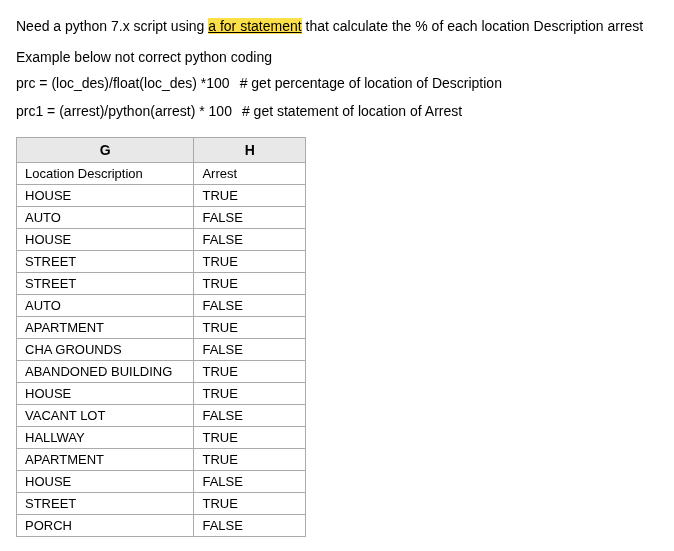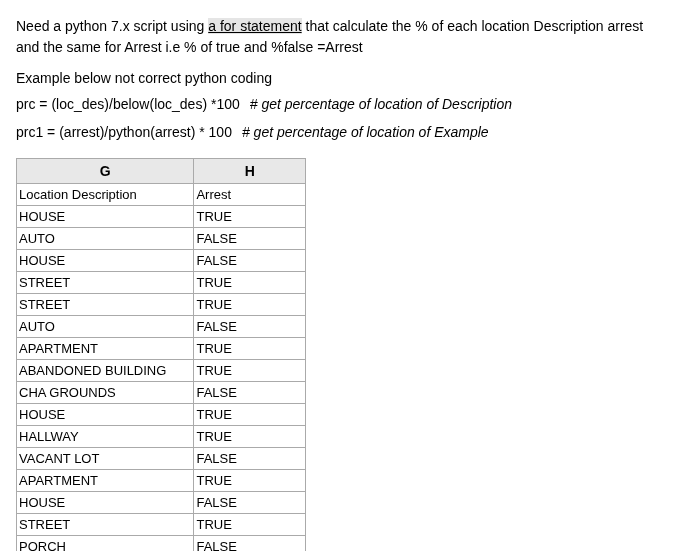--- a/index.html
+++ b/index.html
@@ -14,58 +14,57 @@
       color: #000;
       padding: 16px;
       width: 674px;
       min-height: 551px;
     }
     .intro-text {
       line-height: 1.5;
       margin-bottom: 10px;
     }
     .highlight {
-      background-color: #e5e5e5;
+      background-color: #fde047;
       text-decoration: underline;
     }
     .example-text {
       margin-bottom: 4px;
       line-height: 1.5;
     }
     .code-line {
       font-family: Arial, sans-serif;
       margin-bottom: 6px;
       line-height: 1.6;
     }
     .underline-dotted {
       text-decoration-style: dotted;
     }
     .code-comment {
       color: #000;
       margin-left: 10px;
-      font-style: italic;
     }
     .table-container {
       margin-top: 14px;
     }
     table {
       border-collapse: collapse;
       width: 290px;
     }
     th {
       background: #e8e8e8;
       border: 1px solid #aaa;
       padding: 4px 20px;
       text-align: center;
       font-weight: normal;
       font-size: 14px;
     }
     td {
       border: 1px solid #aaa;
-      padding: 3px 2px;
+      padding: 3px 8px;
       font-size: 13px;
       margin-left: 25px;
     }
     td.arrest-col {
       text-align: left;
       width: 110px;
     }
     td.location-col {
       width: 175px;
     }
@@ -75,32 +74,31 @@
     .subheader-row td {
       font-weight: normal;
     }
   </style>
 </head>
 <body>
 
 <div>
   <p class="intro-text">
     <span>Need a python 7.x script using </span><span class="highlight">a for statement</span><span> that calculate the % of each location Description arrest</span><br>
-    <span>and the same for Arrest i.e % of true and %false =Arrest</span>
   </p>
 </div>
 
 <p class="example-text">Example below not correct python coding</p>
 
 <div class="code-line">
-  <span>prc = (</span><span class="underline-dotted">loc_des</span><span>)/below(</span><span class="underline-dotted">loc_des</span><span>) *100</span><span class="code-comment"># get percentage of location of Description</span>
+  <span>prc = (</span><span class="underline-dotted">loc_des</span><span>)/float(</span><span class="underline-dotted">loc_des</span><span>) *100</span><span class="code-comment"># get percentage of location of Description</span>
 </div>
 
 <div class="code-line">
-  <span>prc1 = (arrest)/python(arrest) * 100</span><span class="code-comment"># get percentage of location of Example</span>
+  <span>prc1 = (arrest)/python(arrest) * 100</span><span class="code-comment"># get statement of location of Arrest</span>
 </div>
 
 <div class="table-container">
   <table>
     <thead>
       <tr class="header-row">
         <th>G</th>
         <th>H</th>
       </tr>
       <tr class="subheader-row">
@@ -131,38 +129,38 @@
         </tr>
         <tr>
           <td class="location-col">AUTO</td>
           <td class="arrest-col">FALSE</td>
         </tr>
         <tr>
           <td class="location-col">APARTMENT</td>
           <td class="arrest-col">TRUE</td>
         </tr>
         <tr>
+          <td class="location-col">CHA GROUNDS</td>
+          <td class="arrest-col">FALSE</td>
+        </tr>
+        <tr>
           <td class="location-col">ABANDONED BUILDING</td>
           <td class="arrest-col">TRUE</td>
-        </tr>
-        <tr>
-          <td class="location-col">CHA GROUNDS</td>
-          <td class="arrest-col">FALSE</td>
         </tr>
         <tr>
           <td class="location-col">HOUSE</td>
           <td class="arrest-col">TRUE</td>
         </tr>
         <tr>
+          <td class="location-col">VACANT LOT</td>
+          <td class="arrest-col">FALSE</td>
+        </tr>
+        <tr>
           <td class="location-col">HALLWAY</td>
           <td class="arrest-col">TRUE</td>
-        </tr>
-        <tr>
-          <td class="location-col">VACANT LOT</td>
-          <td class="arrest-col">FALSE</td>
         </tr>
         <tr>
           <td class="location-col">APARTMENT</td>
           <td class="arrest-col">TRUE</td>
         </tr>
         <tr>
           <td class="location-col">HOUSE</td>
           <td class="arrest-col">FALSE</td>
         </tr>
         <tr>

